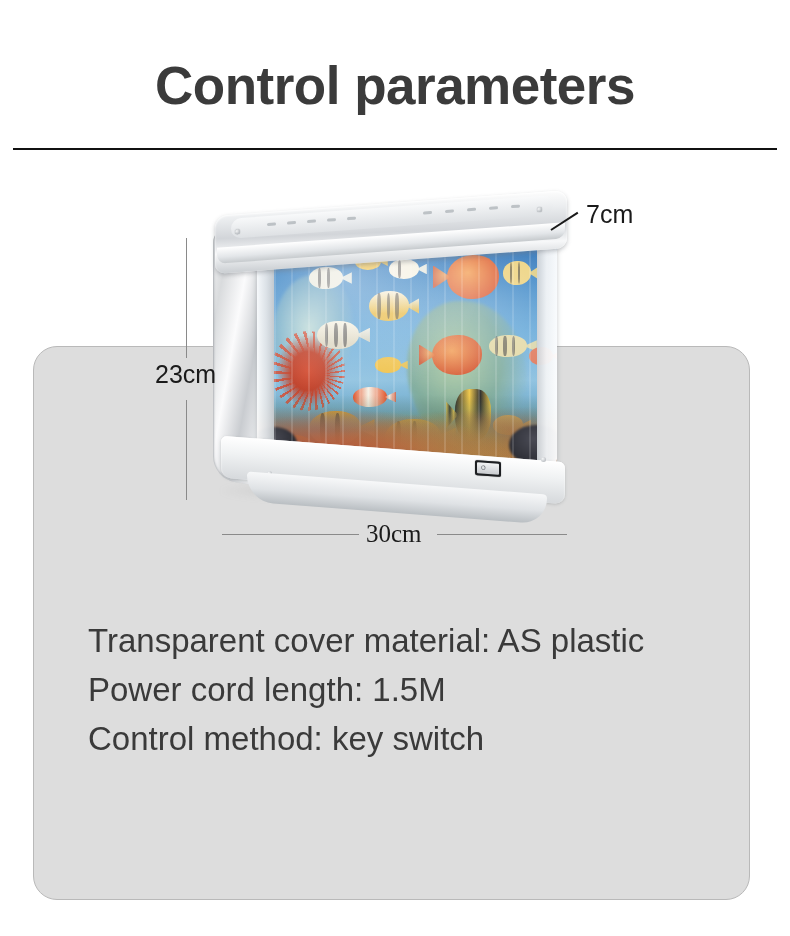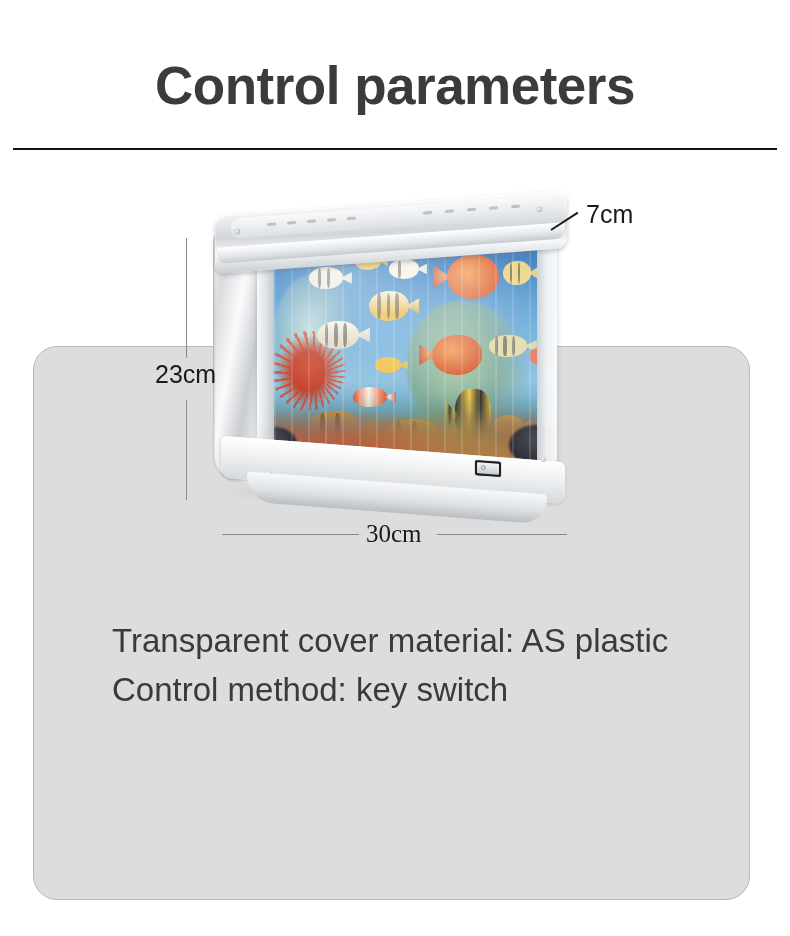--- a/index.html
+++ b/index.html
@@ -396,21 +396,20 @@
     position: absolute;
     left: 88px;
     top: 616px;
     width: 640px;
   }
   .spec-line {
     font-size: 33px;
     color: #3a3a3a;
     line-height: 49px;
     white-space: nowrap;
-    margin-left: 24px;
   }
 </style>
 </head>
 <body>
 
 <div class="page-title">Control parameters</div>
 <div class="title-rule"></div>
 
 <div class="gray-panel"></div>
 
@@ -524,14 +523,15 @@
 <div class="dim-line-v" style="left:186px;top:238px;height:120px;"></div>
 <div class="dim-label" style="left:155px;top:362px;">23cm</div>
 <div class="dim-line-v" style="left:186px;top:400px;height:100px;"></div>
 
 <div class="dim-line-h" style="left:222px;top:534px;width:137px;"></div>
 <div class="dim-label" style="left:366px;top:521px;font-family:Liberation Serif, serif;">30cm</div>
 <div class="dim-line-h" style="left:437px;top:534px;width:130px;"></div>
 
 <div class="spec-list">
   <div class="spec-line">Transparent cover material: AS plastic</div>
+  <div class="spec-line">Power cord length: 1.5M</div>
   <div class="spec-line">Control method: key switch</div>
 </div>
 
 </body></html>

